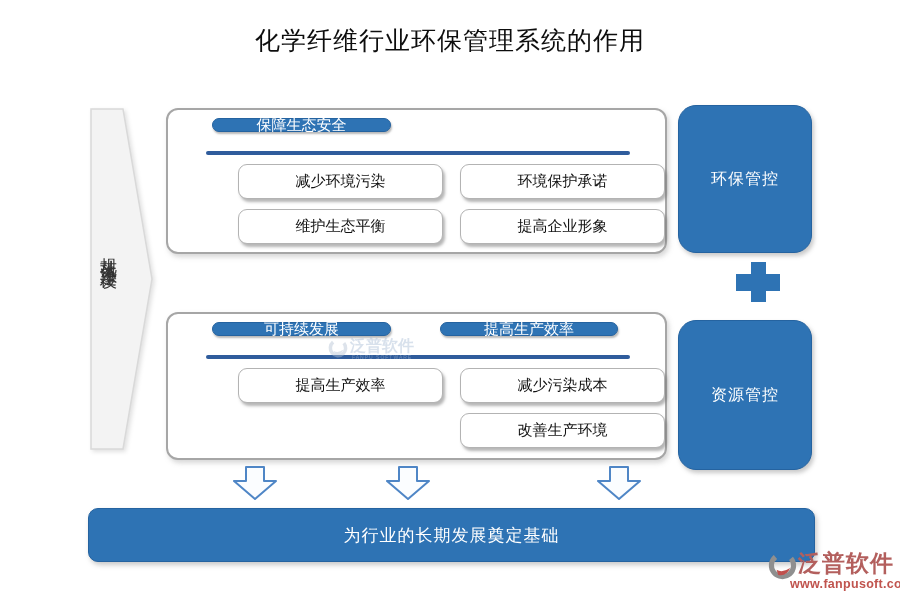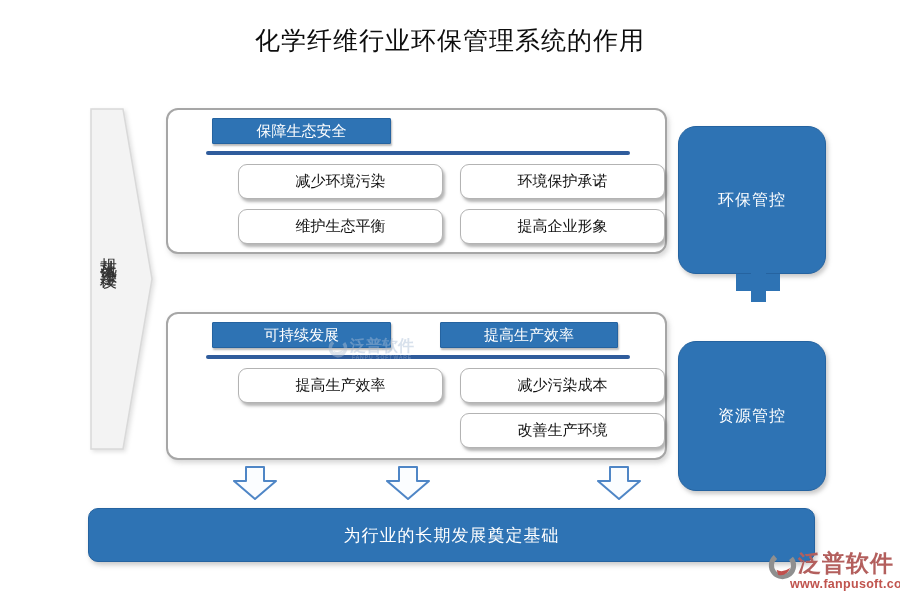--- a/index.html
+++ b/index.html
@@ -44,24 +44,24 @@
     position: absolute;
     left: 166px; width: 501px;
     background: #ffffff;
     border: 2px solid var(--container-border);
     border-radius: 12px;
     box-shadow: 2px 3px 5px rgba(140,140,140,0.35);
   }
   .group.g1 { top: 108px; height: 146px; }
   .group.g2 { top: 312px; height: 148px; text-align: right; }
   .pill {
-    position: absolute; top: 8px; height: 26px;
+    position: absolute; top: 8px; height: 14px;
     background: var(--accent);
     border: 1px solid var(--accent-border);
-    border-radius: 1px;
+    border-radius: 12px;
     color: #ffffff; font-size: 15px;
     display: flex; align-items: center; justify-content: center;
     box-shadow: 1px 2px 2px rgba(100,100,100,0.45);
   }
   .pill.a { left: 44px; width: 179px; }
   .pill.b { left: 272px; width: 178px; }
   .divider {
     position: absolute; left: 38px; top: 41px;
     width: 424px; height: 4px;
     background: var(--divider);
@@ -76,28 +76,27 @@
     display: flex; align-items: center; justify-content: center;
     box-shadow: 2px 3px 3px rgba(110,110,110,0.5);
     margin-left: 33px;
   }
   .cell.r1 { top: 54px; }
   .cell.r2 { top: 99px; }
   .cell.c1 { left: 37px; }
   .cell.c2 { left: 259px; }
   
   .side-panel {
-    position: absolute; left: 678px; width: 148px;
+    position: absolute; left: 678px; width: 134px;
     background: var(--accent);
     border: 1px solid var(--accent-border);
     border-radius: 18px;
     color: #ffffff; font-size: 16px; letter-spacing: 1px;
     display: flex; align-items: center; justify-content: center;
     box-shadow: 2px 3px 4px rgba(120,120,120,0.4);
-    margin-top: 21px;
   }
   .side-panel.p1 { top: 105px; height: 148px; }
   .side-panel.p2 { top: 320px; height: 150px; }
   
   .plus { position: absolute; left: 736px; top: 262px; width: 44px; height: 40px; }
   .plus .v { position: absolute; left: 15px; top: 0; width: 15px; height: 40px; background: var(--accent); }
   .plus .h { position: absolute; left: 0; top: 12px; width: 44px; height: 17px; background: var(--accent); }
   
   .arrow { position: absolute; top: 466px; width: 46px; height: 34px; }
   .arrow.a1 { left: 232px; }

